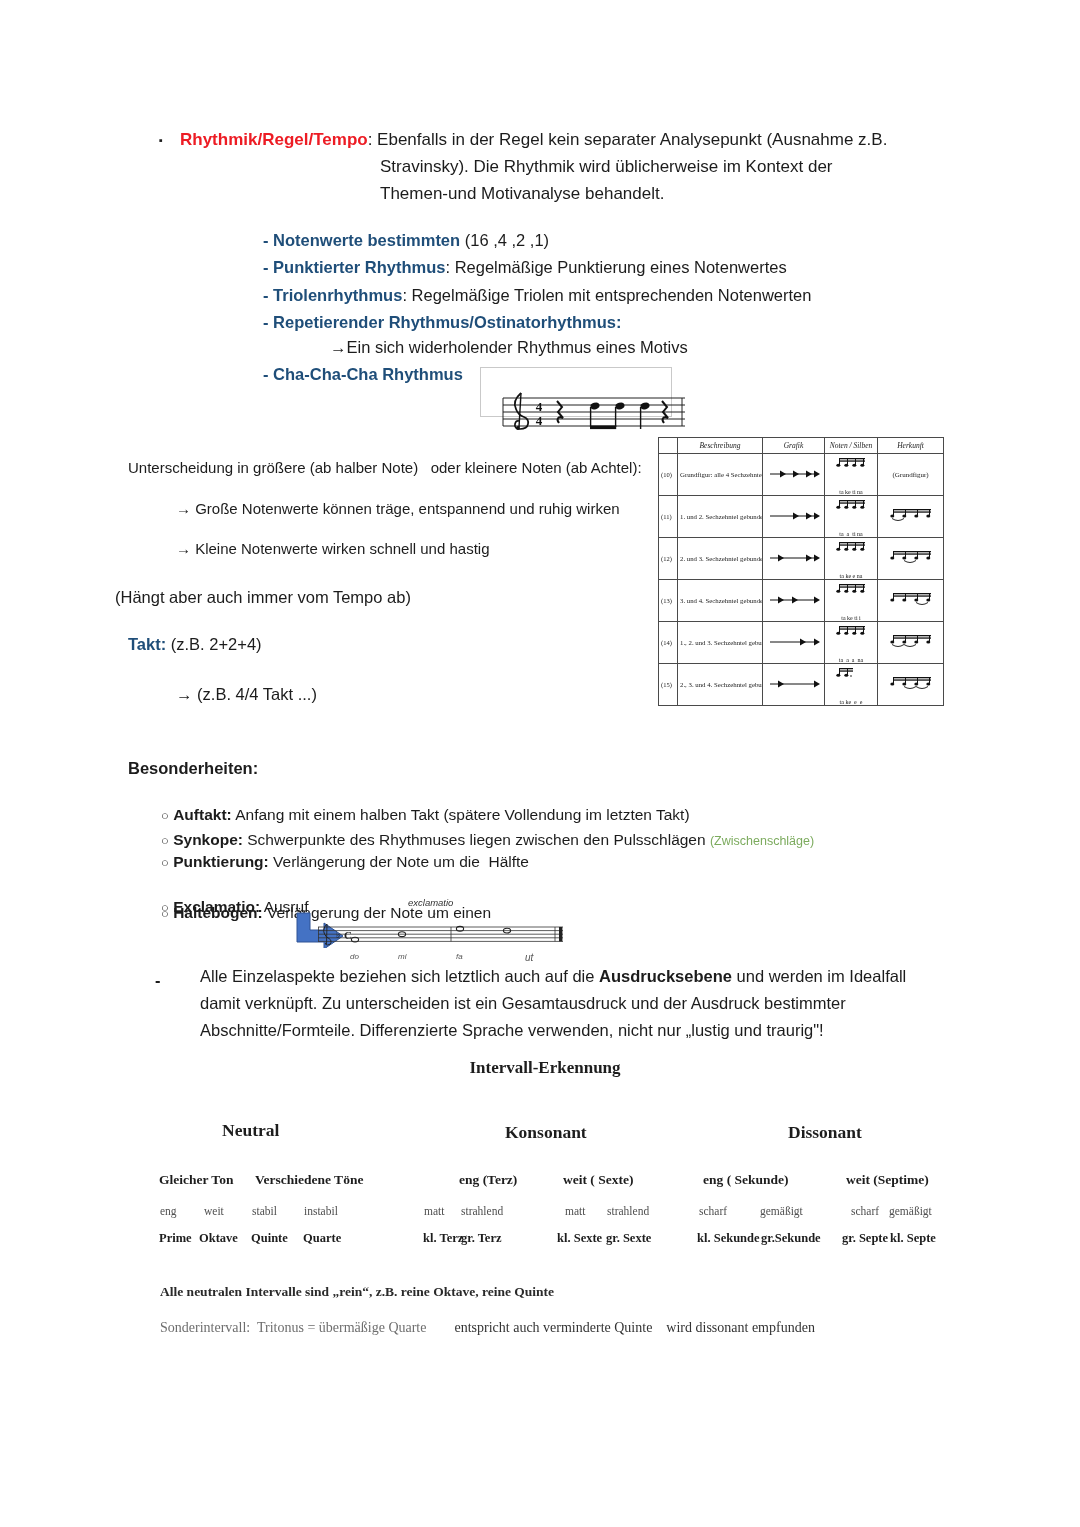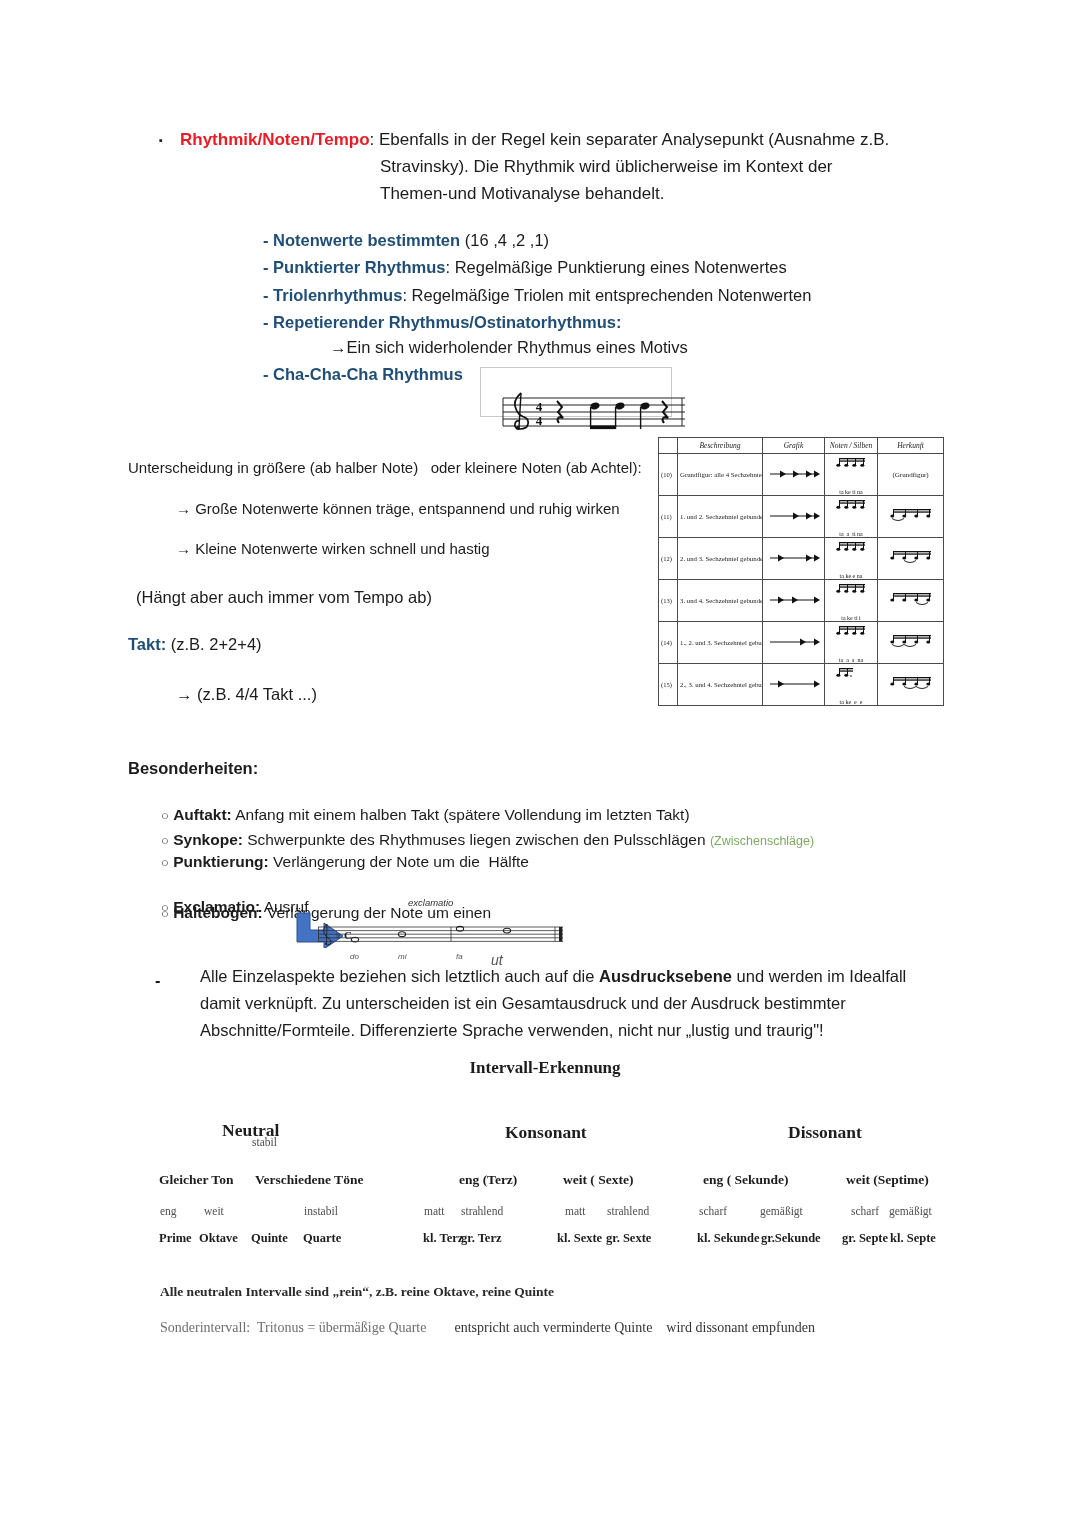--- a/index.html
+++ b/index.html
@@ -34,21 +34,21 @@
   .ivn{font-size:12.5px;font-weight:bold;}
   .ivnote{font-size:13.5px;font-weight:bold;color:#2a2a2a;}
   .figborder{border:1px solid #c9c9c9;background:#fff;}
 </style>
 </head>
 <body>
 
 <div class="page">
 
   <span class="abs" style="left:159px;top:134px;font-size:11px;">▪</span>
-  <span class="abs" style="left:180px;top:130px;font-size:17px;"><span class="red">Rhythmik/Noten/Tempo</span><span>: Ebenfalls in der Regel kein separater Analysepunkt (Ausnahme z.B.</span></span>
+  <span class="abs" style="left:180px;top:130px;font-size:17px;"><span class="red">Rhythmik/Regel/Tempo</span><span>: Ebenfalls in der Regel kein separater Analysepunkt (Ausnahme z.B.</span></span>
   <span class="abs" style="left:380px;top:157px;font-size:17px;">Stravinsky). Die Rhythmik wird üblicherweise im Kontext der</span>
   <span class="abs" style="left:380px;top:184px;font-size:17px;">Themen-und Motivanalyse behandelt.</span>
 
   <span class="abs" style="left:263px;top:231px;font-size:16.5px;"><span class="blue">-</span><span> </span><span class="blue">Notenwerte bestimmten</span><span> (16 ,4 ,2 ,1)</span></span>
   <span class="abs" style="left:263px;top:258px;font-size:16.5px;"><span class="blue">-</span><span> </span><span class="blue">Punktierter Rhythmus</span><span>: Regelmäßige Punktierung eines Notenwertes</span></span>
   <span class="abs" style="left:263px;top:286px;font-size:16.5px;"><span class="blue">-</span><span> </span><span class="blue">Triolenrhythmus</span><span>: Regelmäßige Triolen mit entsprechenden Notenwerten</span></span>
   <span class="abs" style="left:330px;top:338px;font-size:16.5px;"><span>→</span><span>Ein sich widerholender Rhythmus eines Motivs</span></span>
 
   <span class="abs" style="left:263px;top:313px;font-size:16.5px;"><span class="blue">-</span><span> </span><span class="blue">Repetierender Rhythmus/Ostinatorhythmus:</span></span>
 
@@ -318,21 +318,21 @@
               </g>
               <path d="M19 10.5 Q25 14.5 31 10.5" fill="none" stroke="#111" stroke-width="0.9"></path>
               <path d="M31 10.5 Q37 14.5 43 10.5" fill="none" stroke="#111" stroke-width="0.9"></path>
             </svg></td>
     </tr>
   </tbody></table>
 
   <span class="abs" style="left:128px;top:459px;font-size:15px;">Unterscheidung in größere (ab halber Note)   oder kleinere Noten (ab Achtel):</span>
   <span class="abs" style="left:176px;top:500px;font-size:15px;">→ Große Notenwerte können träge, entspannend und ruhig wirken</span>
   <span class="abs" style="left:176px;top:540px;font-size:15px;">→ Kleine Notenwerte wirken schnell und hastig</span>
-  <span class="abs" style="left:136px;top:588px;font-size:16.5px;">(Hängt aber auch immer vom Tempo ab)</span>
+  <span class="abs" style="left:115px;top:588px;font-size:16.5px;">(Hängt aber auch immer vom Tempo ab)</span>
 
   <span class="abs" style="left:128px;top:635px;font-size:16.5px;"><span class="blue">Takt:</span><span> (z.B. 2+2+4)</span></span>
   <span class="abs" style="left:176px;top:685px;font-size:16.5px;">→ (z.B. 4/4 Takt ...)</span>
 
   <span class="abs b" style="left:128px;top:759px;font-size:16.5px;">Besonderheiten:</span>
 
   <span class="abs" style="left:161px;top:806px;font-size:15.5px;"><span style="font-size:13px;">○</span><span> </span><span class="b">Auftakt:</span><span> Anfang mit einem halben Takt (spätere Vollendung im letzten Takt)</span></span>
   <span class="abs" style="left:161px;top:831px;font-size:15.5px;"><span style="font-size:13px;">○</span><span> </span><span class="b">Synkope:</span><span> Schwerpunkte des Rhythmuses liegen zwischen den Pulsschlägen </span><span class="green" style="font-size:12.5px;">(Zwischenschläge)</span></span>
   <span class="abs" style="left:161px;top:853px;font-size:15.5px;"><span style="font-size:13px;">○</span><span> </span><span class="b">Punktierung:</span><span> Verlängerung der Note um die  Hälfte</span></span>
   <span class="abs" style="left:161px;top:904px;font-size:15.5px;"><span style="font-size:13px;">○</span><span> </span><span class="b">Haltebogen:</span><span> Verlängerung der Note um einen</span></span>
@@ -364,41 +364,41 @@
     <g fill="none" stroke="#222" stroke-width="1.1">
       <ellipse cx="37" cy="20.6" rx="3.6" ry="2.4"></ellipse>
       <ellipse cx="84" cy="15.2" rx="3.6" ry="2.4"></ellipse>
       <ellipse cx="142" cy="9.8" rx="3.6" ry="2.4"></ellipse>
       <ellipse cx="189" cy="11.6" rx="3.6" ry="2.4"></ellipse>
     </g>
   </svg>
   <span class="abs serif it" style="left:350px;top:952px;font-size:8px;color:#555;">do</span>
   <span class="abs serif it" style="left:398px;top:952px;font-size:8px;color:#555;">mi</span>
   <span class="abs serif it" style="left:456px;top:952px;font-size:8px;color:#555;">fa</span>
-  <span class="abs serif it" style="left:491px;top:952px;font-size:14px;color:#555;">ut</span>
+  <span class="abs serif it" style="left:525px;top:952px;font-size:10px;color:#555;">ut</span>
 
   <span class="abs b" style="left:155px;top:971px;font-size:16.5px;">-</span>
   <p class="wrap" style="left:200px;top:963px;width:737px;font-size:16.5px;line-height:27px;margin:0;"><span>Alle Einzelaspekte beziehen sich letztlich auch auf die </span><span class="b">Ausdrucksebene</span><span> und werden im Idealfall damit verknüpft. Zu unterscheiden ist ein Gesamtausdruck und der Ausdruck bestimmter Abschnitte/Formteile. Differenzierte Sprache verwenden, nicht nur „lustig und traurig"!</span></p>
 
   <span class="iv" style="left:395px;top:1058px;width:300px;text-align:center;font-size:17px;font-weight:bold;">Intervall-Erkennung</span>
 
   <span class="iv ivh" style="left:222px;top:1120px;">Neutral</span>
   <span class="iv ivh" style="left:505px;top:1122px;">Konsonant</span>
   <span class="iv ivh" style="left:788px;top:1122px;">Dissonant</span>
 
   <span class="iv ivs" style="left:159px;top:1172px;">Gleicher Ton</span>
   <span class="iv ivs" style="left:255px;top:1172px;">Verschiedene Töne</span>
   <span class="iv ivs" style="left:459px;top:1172px;">eng (Terz)</span>
   <span class="iv ivs" style="left:563px;top:1172px;">weit ( Sexte)</span>
   <span class="iv ivs" style="left:703px;top:1172px;">eng ( Sekunde)</span>
   <span class="iv ivs" style="left:846px;top:1172px;">weit (Septime)</span>
 
   <span class="iv ivq" style="left:160px;top:1205px;">eng</span>
   <span class="iv ivq" style="left:204px;top:1205px;">weit</span>
-  <span class="iv ivq" style="left:252px;top:1136px;">stabil</span>
+  <span class="iv ivq" style="left:252px;top:1205px;">stabil</span>
   <span class="iv ivq" style="left:304px;top:1205px;">instabil</span>
   <span class="iv ivq" style="left:424px;top:1205px;">matt</span>
   <span class="iv ivq" style="left:461px;top:1205px;">strahlend</span>
   <span class="iv ivq" style="left:565px;top:1205px;">matt</span>
   <span class="iv ivq" style="left:607px;top:1205px;">strahlend</span>
   <span class="iv ivq" style="left:699px;top:1205px;">scharf</span>
   <span class="iv ivq" style="left:760px;top:1205px;">gemäßigt</span>
   <span class="iv ivq" style="left:851px;top:1205px;">scharf</span>
   <span class="iv ivq" style="left:889px;top:1205px;">gemäßigt</span>
 

